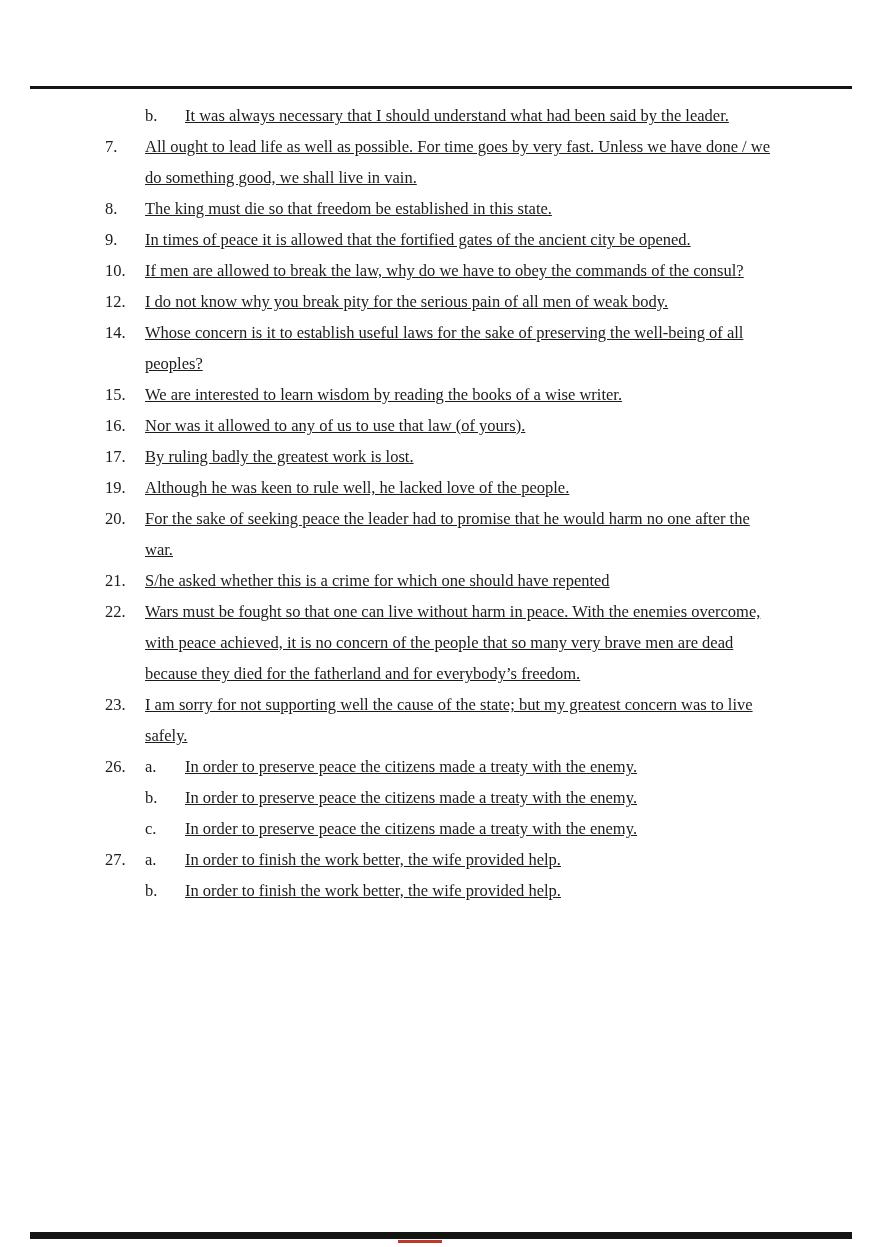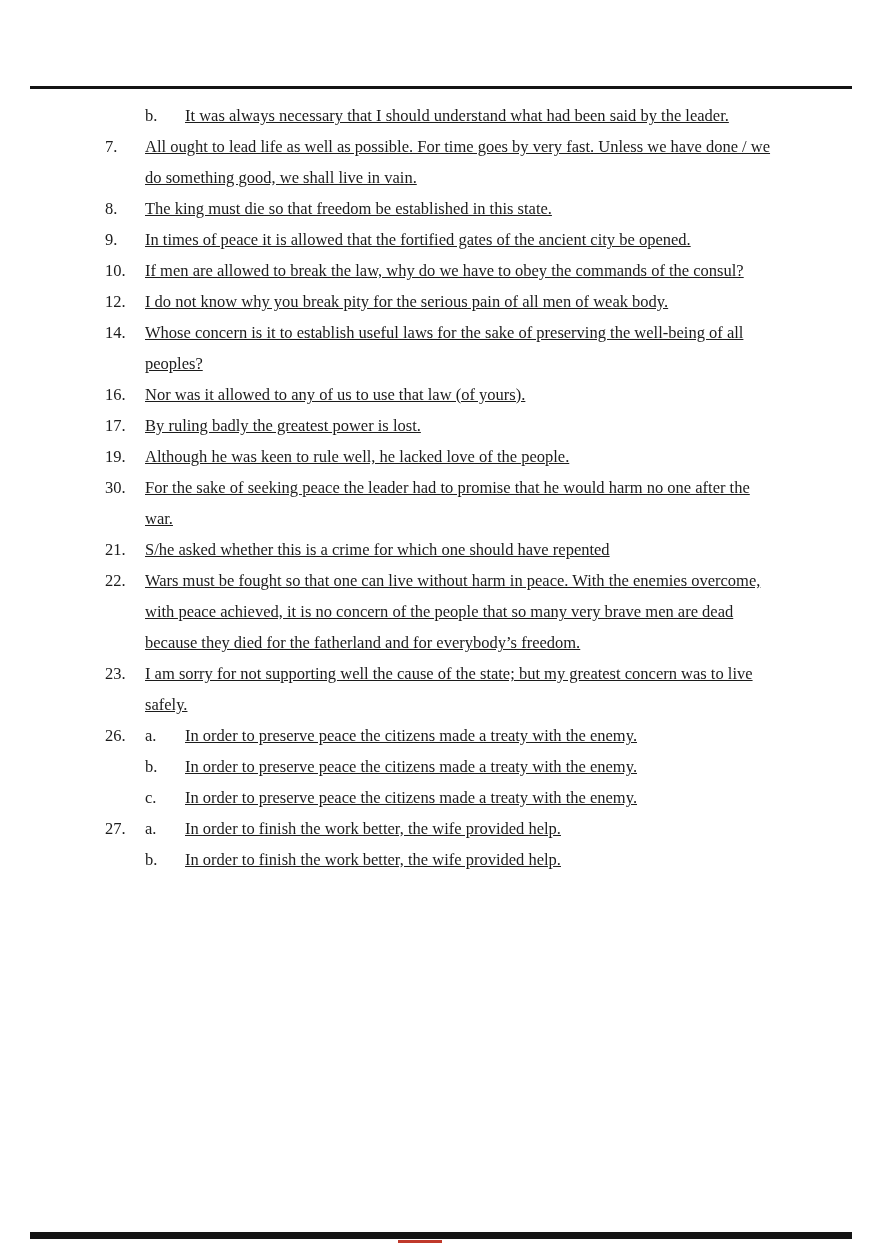--- a/index.html
+++ b/index.html
@@ -91,33 +91,37 @@
     </div>
     <div class="row">
       <span class="num">12.</span>
       <span class="text">I do not know why you break pity for the serious pain of all men of weak body.</span>
     </div>
     <div class="row">
       <span class="num">14.</span>
       <span class="text">Whose concern is it to establish useful laws for the sake of preserving the well-being of all peoples?</span>
     </div>
     <div class="row">
+      <span class="num">15.</span>
+      <span class="text">We are interested to learn wisdom by reading the books of a wise writer.</span>
+    </div>
+    <div class="row">
       <span class="num">16.</span>
       <span class="text">Nor was it allowed to any of us to use that law (of yours).</span>
     </div>
     <div class="row">
       <span class="num">17.</span>
-      <span class="text">By ruling badly the greatest power is lost.</span>
+      <span class="text">By ruling badly the greatest work is lost.</span>
     </div>
     <div class="row">
       <span class="num">19.</span>
       <span class="text">Although he was keen to rule well, he lacked love of the people.</span>
     </div>
     <div class="row">
-      <span class="num">30.</span>
+      <span class="num">20.</span>
       <span class="text">For the sake of seeking peace the leader had to promise that he would harm no one after the war.</span>
     </div>
     <div class="row">
       <span class="num">21.</span>
       <span class="text">S/he asked whether this is a crime for which one should have repented</span>
     </div>
     <div class="row">
       <span class="num">22.</span>
       <span class="text">Wars must be fought so that one can live without harm in peace. With the enemies overcome, with peace achieved, it is no concern of the people that so many very brave men are dead because they died for the fatherland and for everybody’s freedom.</span>
     </div>

